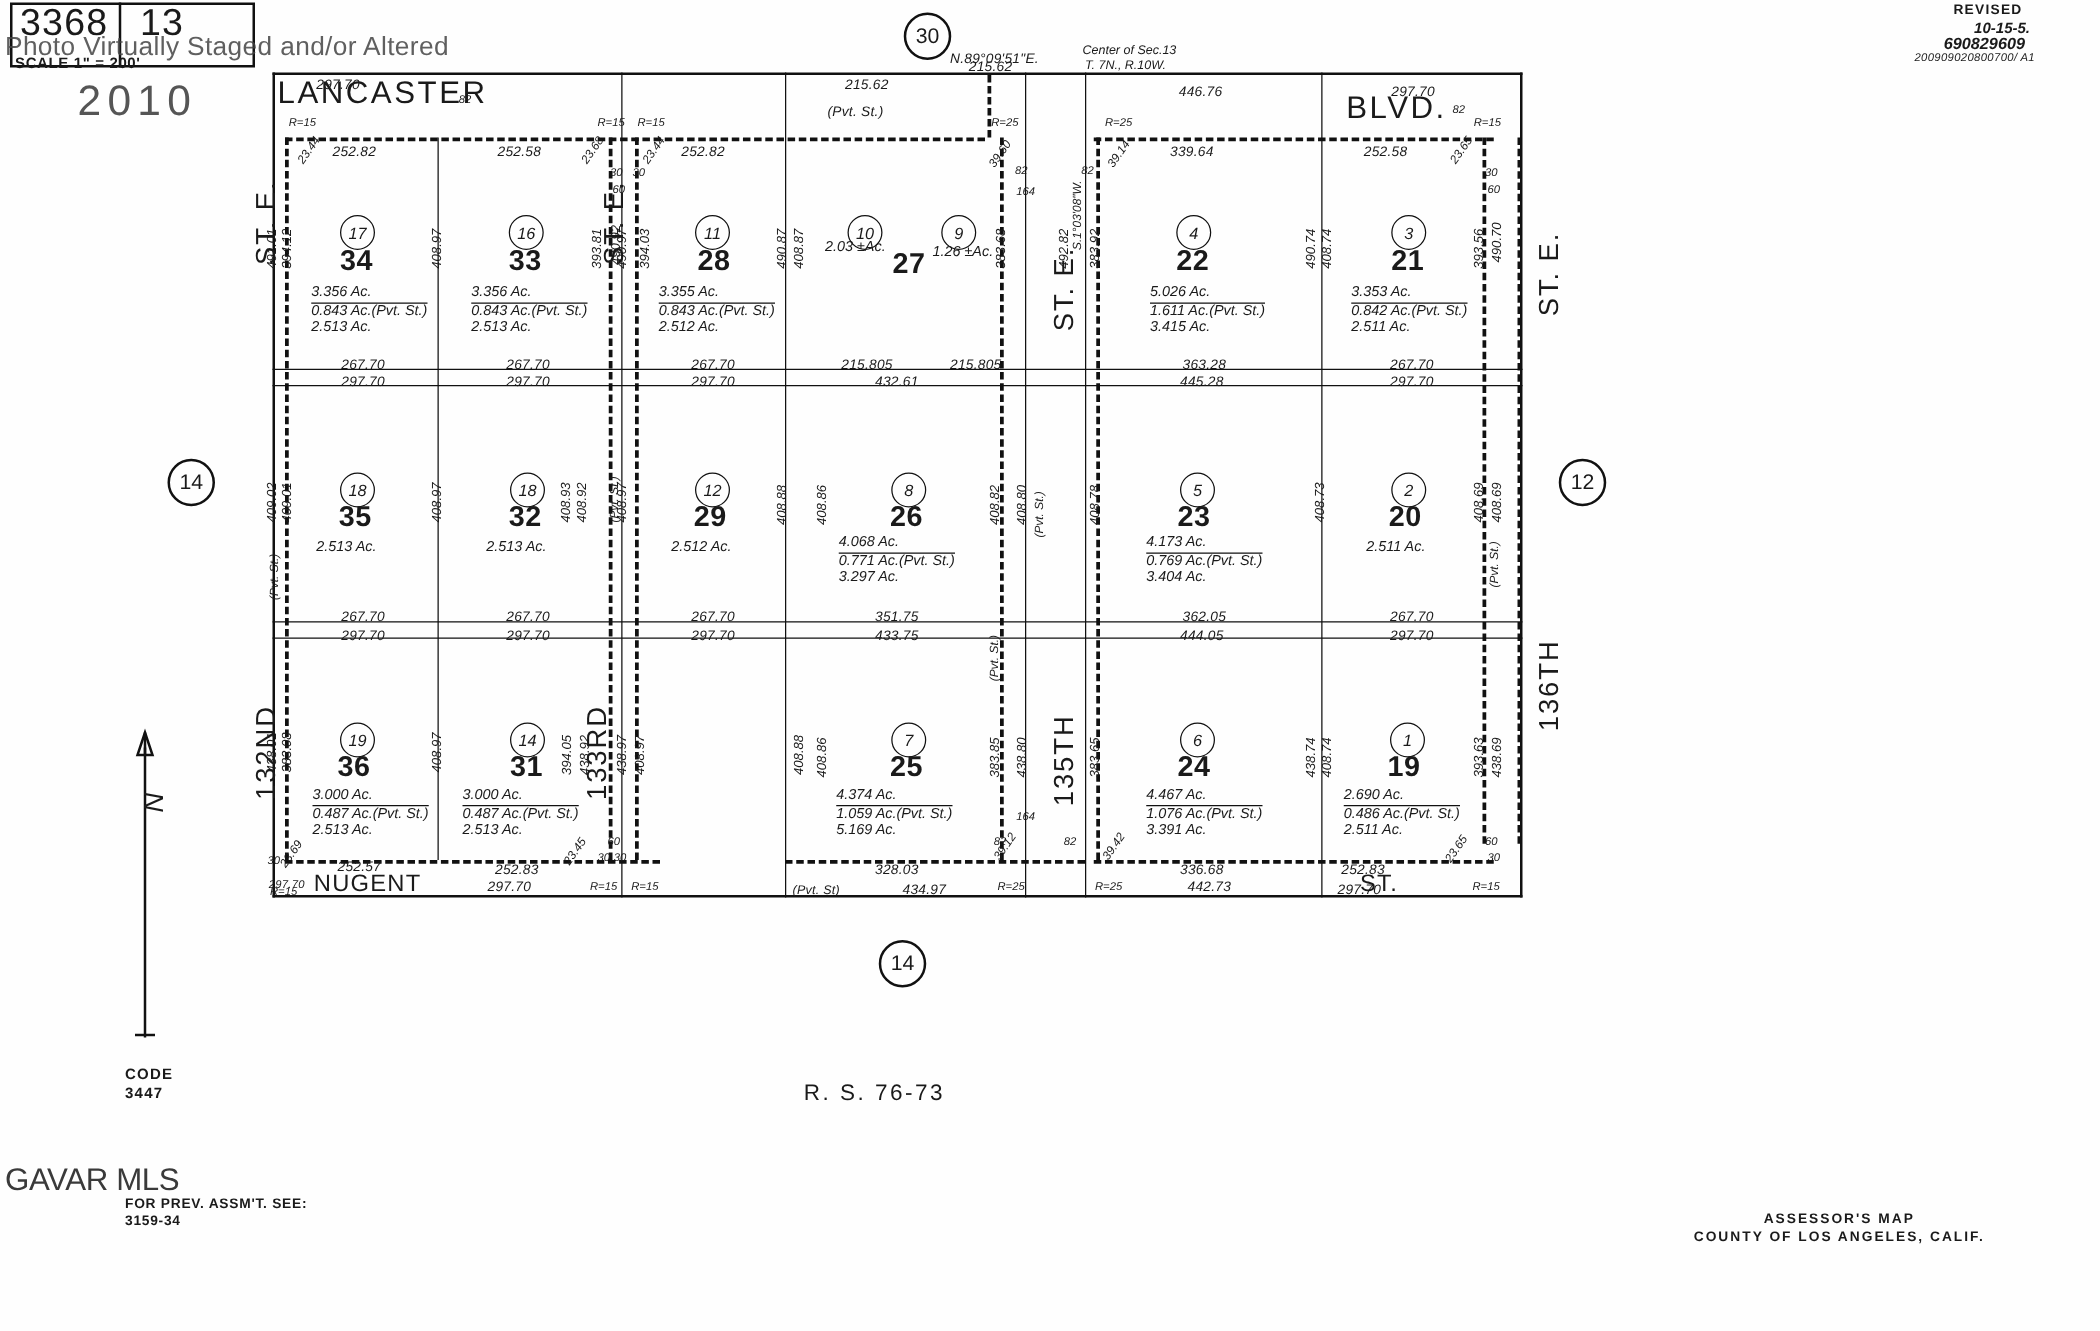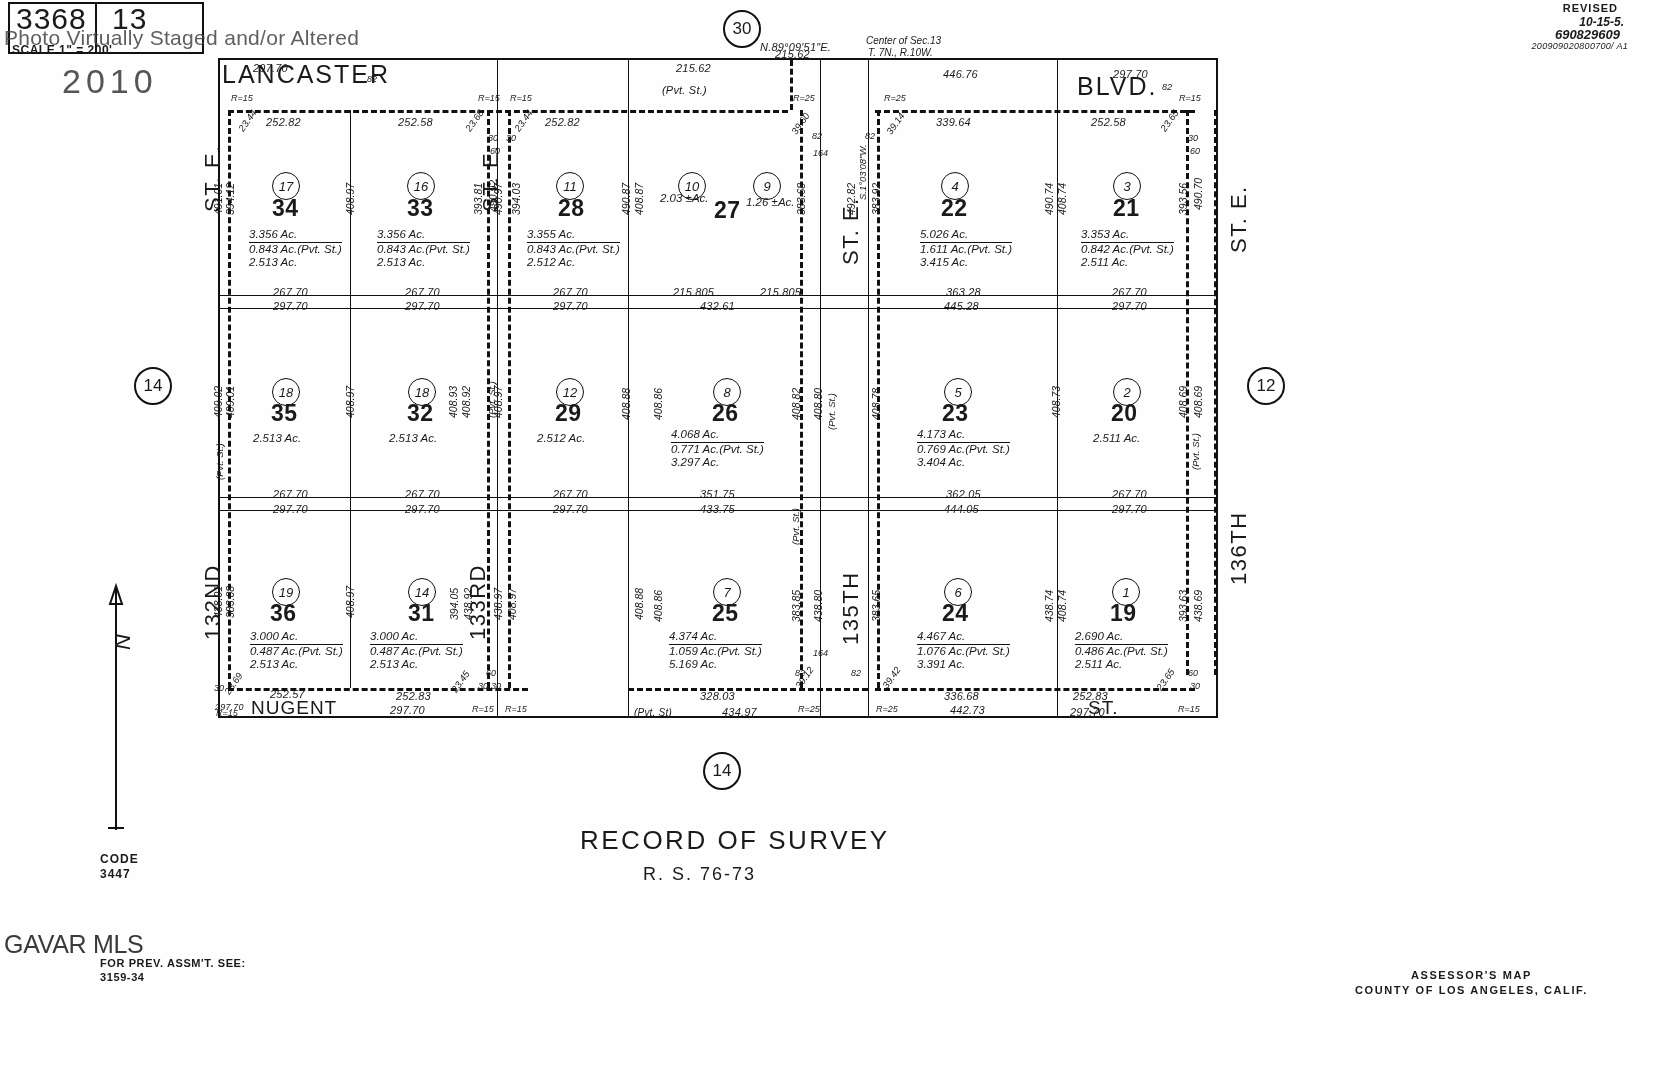--- a/index.html
+++ b/index.html
@@ -470,21 +470,20 @@
   <div class="dim-s" style="left:1162px;top:82px;">82</div>
 
   <svg class="abs" style="left:96px;top:580px;" width="40" height="260">
     <line x1="20" y1="18" x2="20" y2="250" stroke="#111" stroke-width="2"></line>
     <line x1="12" y1="248" x2="28" y2="248" stroke="#111" stroke-width="2"></line>
     <path d="M20 6 L14 24 L26 24 Z" fill="none" stroke="#111" stroke-width="2"></path>
     <line x1="20" y1="6" x2="20" y2="24" stroke="#111" stroke-width="2"></line>
   </svg>
   <div class="narrow" style="left:110px;top:650px;transform-origin:0 0;transform:rotate(-90deg);font-size:22px;">N</div>
 
-  <div class="title1" style="left:580px;top:825px;">RECORD OF SURVEY</div>
   <div class="title2" style="left:643px;top:864px;">R. S. 76-73</div>
 
   <div class="codelbl" style="left:100px;top:852px;">
     <div>CODE</div>
     <div>3447</div>
   </div>
 
   <div class="prevlbl" style="left:100px;top:956px;">
     <div>FOR PREV. ASSM'T. SEE:</div>
     <div>3159-34</div>

